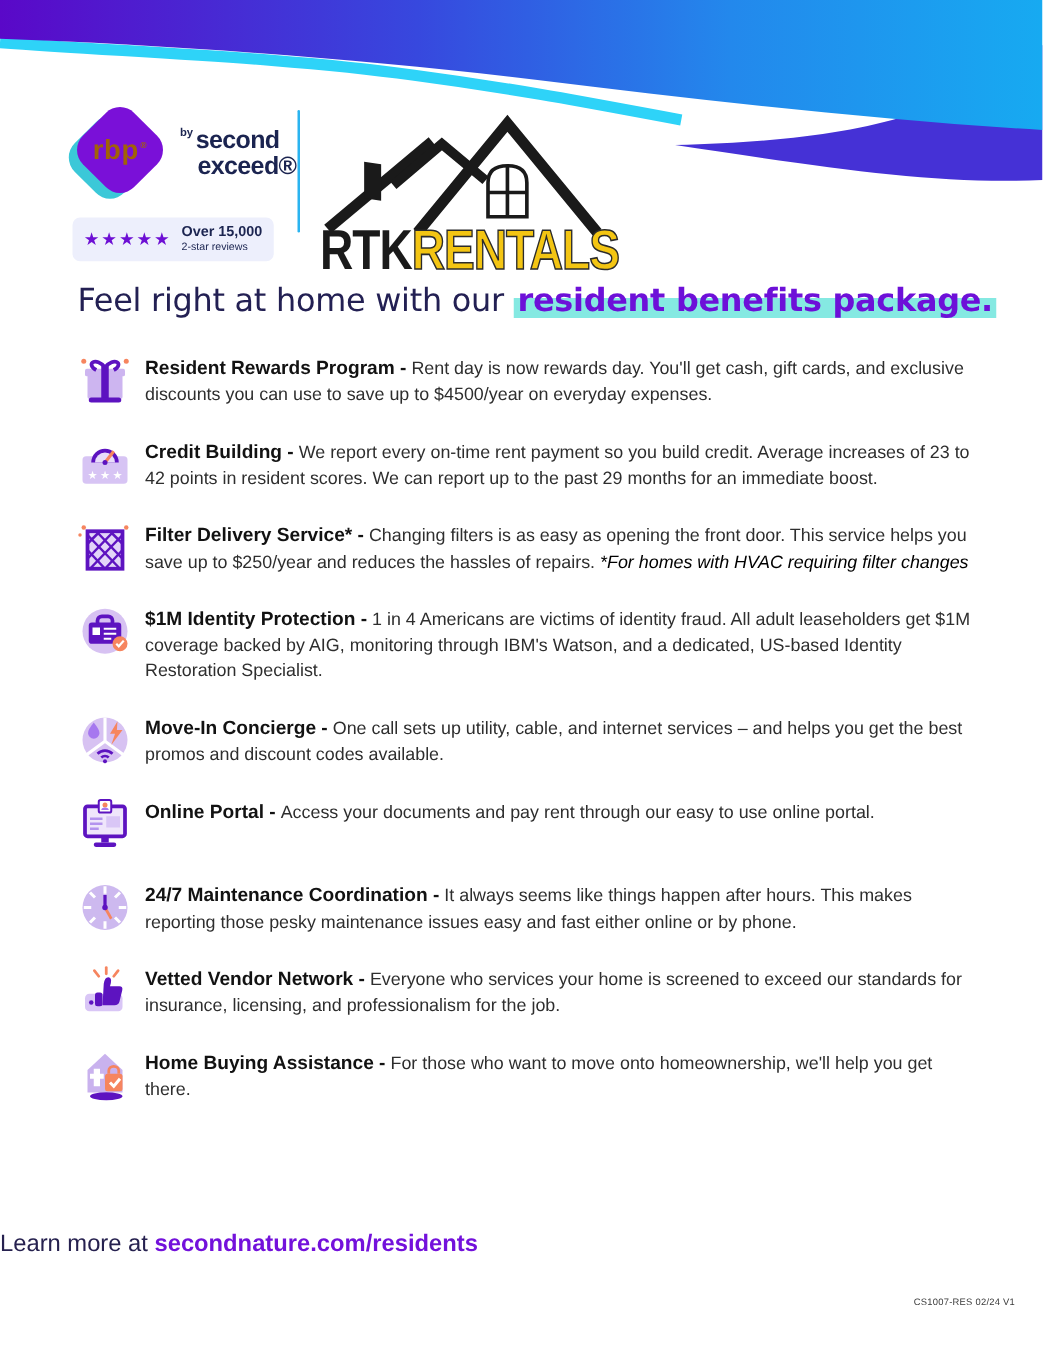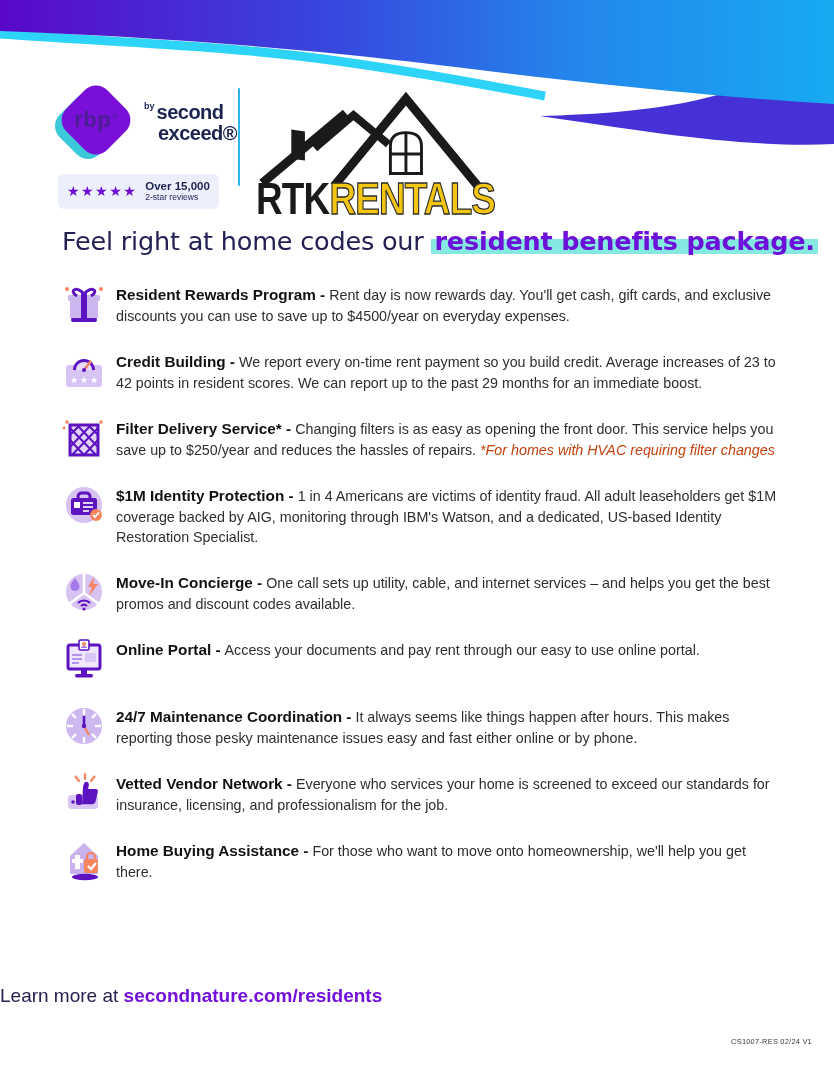--- a/index.html
+++ b/index.html
@@ -11,21 +11,21 @@
   
   .wave-banner { position:absolute; top:0; left:0; width:834px; height:160px; }
   
   .header { position:absolute; top:86px; left:58px; display:flex; align-items:flex-start; }
   .rbp-block { width:168px; }
   .rbp-row { display:flex; align-items:flex-start; }
   .rbp-mark { position:relative; width:78px; height:80px; flex:0 0 78px; }
   .rbp-teal   { position:absolute; left:2px; top:12px; width:56px; height:56px; background:#3bc8d8; border-radius:16px; transform:rotate(45deg); }
   .rbp-purple { position:absolute; left:9px; top:5px;  width:58px; height:58px; background:#7a10d8; border-radius:16px; transform:rotate(45deg); }
   .rbp-txt { position:absolute; left:9px; top:5px; width:58px; height:58px; display:flex; align-items:center; justify-content:center;
-             color:#4c1d95; font-weight:bold; font-size:22px; letter-spacing:0.5px; }
+             color:#a16207; font-weight:bold; font-size:22px; letter-spacing:0.5px; }
   .rbp-txt sup { font-size:7px; margin-left:1px; margin-top:-8px; }
   .byline { margin-left:8px; margin-top:16px; color:#1b2450; line-height:1; }
   .byline .by { font-size:9px; font-weight:bold; vertical-align:top; margin-right:2px; }
   .byline .sn { font-size:20px; font-weight:bold; letter-spacing:-0.5px; display:inline-block; }
   .byline .sn2 { font-size:20px; font-weight:bold; letter-spacing:-0.5px; display:block; margin-left:14px; margin-top:1px; }
   .reviews-badge { margin-top:8px; background:#edeffc; border-radius:6px; padding:6px 9px; display:flex; align-items:center; gap:8px; width:fit-content; }
   .stars { color:#6d0fd4; font-size:14px; letter-spacing:1.5px; line-height:1; }
   .rev-text { color:#1b2450; line-height:1.15; }
   .rev-count { font-size:11.5px; font-weight:bold; display:block; }
   .rev-label { font-size:8.5px; display:block; }
@@ -40,21 +40,21 @@
   .headline { margin:0 0 26px 0; font-size:25.5px; font-weight:normal; color:#232053; letter-spacing:-0.2px; white-space:nowrap;
               font-family:"DejaVu Sans","Liberation Sans",sans-serif; }
   .hl { color:#6d10d8; font-weight:bold;
         background:linear-gradient(180deg, rgba(0,0,0,0) 42%, #85e9e2 42%, #85e9e2 94%, rgba(0,0,0,0) 94%);
         padding:0 3px; }
   
   .benefit { display:flex; align-items:flex-start; gap:10px; margin-bottom:23px; }
   .b-icon { flex:0 0 44px; width:44px; height:44px; margin-top:0; }
   .b-text { margin:2px 0 0 0; font-size:14.3px; line-height:1.42; color:#2e2e2e; }
   .b-title { color:#121212; font-size:15.3px; font-weight:bold; margin-right:4px; }
-  .b-note { font-style:italic; margin-left:4px; color:#c2410c; }
+  .b-note { font-style:italic; margin-left:4px; color:#000000; }
   
   .footer { position:absolute; top:985px; left:0; width:669px; text-align:left; font-size:19px; color:#26214f; }
   .footer-link { color:#7311db; font-weight:bold; text-decoration:none; }
   .doc-code { position:absolute; top:1037px; right:22px; font-size:7.5px; color:#3a3a3a; letter-spacing:0.2px; }
 </style>
 </head>
 <body>
 
 <div class="wave-banner">
   <svg width="834" height="160" viewBox="0 0 834 160">
@@ -109,21 +109,21 @@
       <path d="M152,48 V90 M136,70 H168" stroke="#1a1a1a" stroke-width="3" fill="none"></path>
     </svg>
     <div class="rtk-text">
       <span class="rtk-black">RTK</span>
         <span class="rtk-yellow">RENTALS</span>
     </div>
   </div>
 </div>
 
 <div class="content">
-  <h1 class="headline"><span>Feel right at home codes our </span><span class="hl">resident benefits package.</span></h1>
+  <h1 class="headline"><span>Feel right at home with our </span><span class="hl">resident benefits package.</span></h1>
 
   <div class="benefit">
     <span class="b-icon">
       <svg width="44" height="44" viewBox="0 0 44 44">
         <circle cx="5" cy="7" r="2" fill="#f6855f"></circle>
           <circle cx="39" cy="7" r="2" fill="#f6855f"></circle>
         <rect x="8" y="16" width="28" height="21" rx="1.5" fill="#cdb5f0"></rect>
         <rect x="6" y="13" width="32" height="6" rx="1.5" fill="#cdb5f0"></rect>
         <rect x="19" y="11" width="6" height="26" fill="#5d13c0"></rect>
         <path d="M22,12 C15,3 6,9 15,14" stroke="#5d13c0" stroke-width="3" fill="none"></path>

